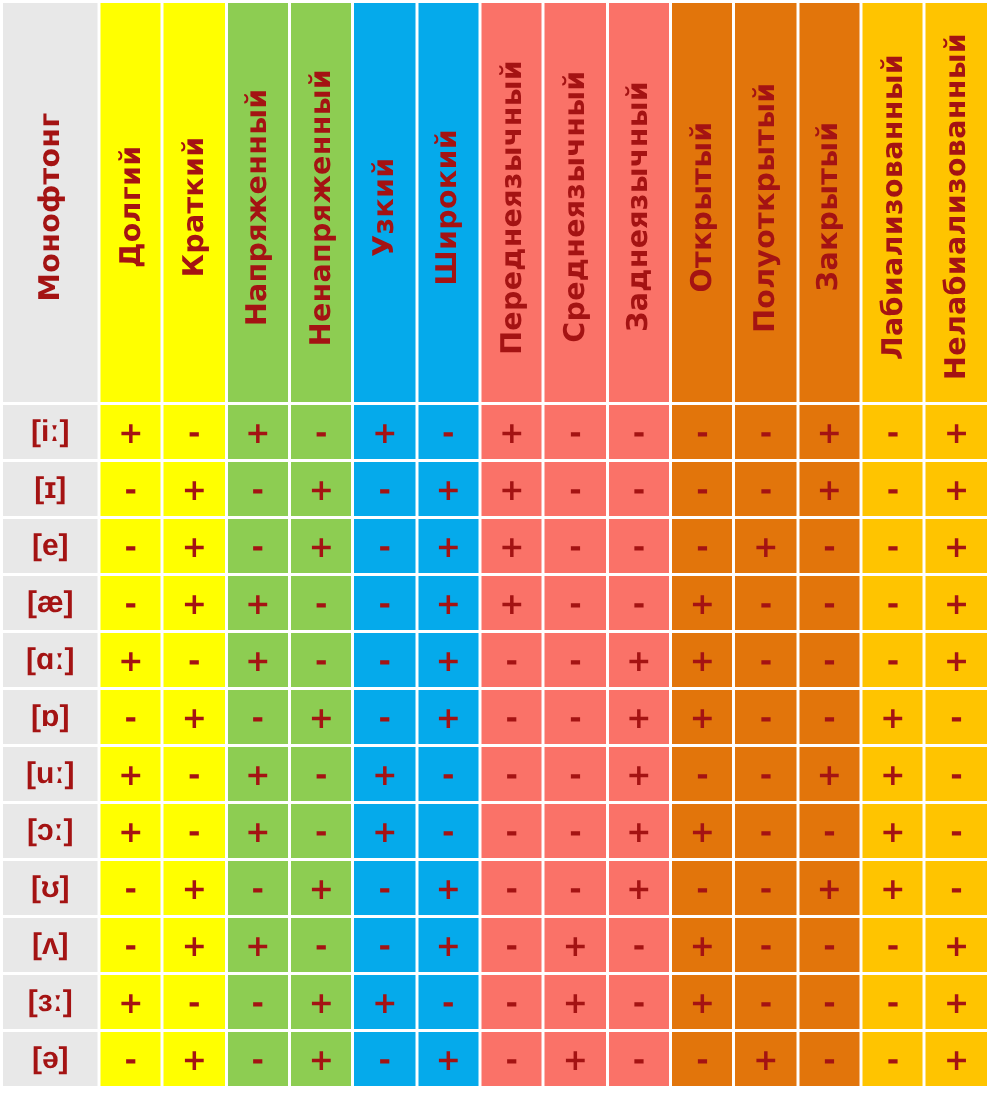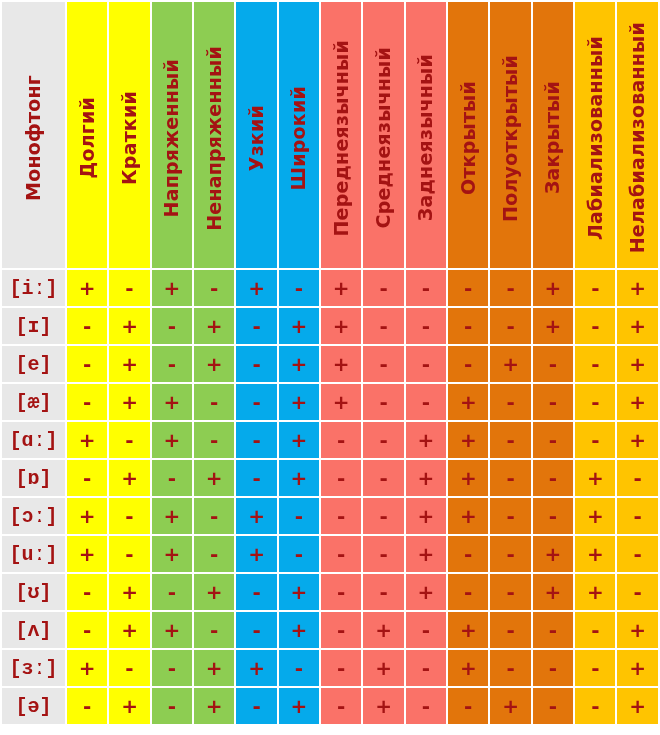--- a/index.html
+++ b/index.html
@@ -63,21 +63,21 @@
   }
 
   
   tr.data-row td {
     height: 36px;
     font-size: 20px;
   }
   td.row-label {
     width: 63px;
     font-size: 21px;
-    font-family: Liberation Mono, monospace;
+    font-family: Liberation Sans, sans-serif;
     letter-spacing: 0px;
   }
 
   
   .c-gray   { background: #e8e8e8; }
   .c-yellow { background: #ffff00; }
   .c-green  { background: #8dcd52; }
   .c-blue   { background: #05aaeb; }
   .c-red    { background: #fa7268; }
   .c-orange { background: #e2750b; }
@@ -238,50 +238,50 @@
           <td class="c-red"><span class="mark">-</span></td>
           <td class="c-red"><span class="mark">-</span></td>
           <td class="c-red"><span class="mark">+</span></td>
           <td class="c-orange"><span class="mark">+</span></td>
           <td class="c-orange"><span class="mark">-</span></td>
           <td class="c-orange"><span class="mark">-</span></td>
           <td class="c-gold"><span class="mark">+</span></td>
           <td class="c-gold"><span class="mark">-</span></td>
         </tr>
         <tr class="data-row">
+          <td class="row-label c-gray">[uː]</td>
+          <td class="c-yellow"><span class="mark">+</span></td>
+          <td class="c-yellow"><span class="mark">-</span></td>
+          <td class="c-green"><span class="mark">+</span></td>
+          <td class="c-green"><span class="mark">-</span></td>
+          <td class="c-blue"><span class="mark">+</span></td>
+          <td class="c-blue"><span class="mark">-</span></td>
+          <td class="c-red"><span class="mark">-</span></td>
+          <td class="c-red"><span class="mark">-</span></td>
+          <td class="c-red"><span class="mark">+</span></td>
+          <td class="c-orange"><span class="mark">-</span></td>
+          <td class="c-orange"><span class="mark">-</span></td>
+          <td class="c-orange"><span class="mark">+</span></td>
+          <td class="c-gold"><span class="mark">+</span></td>
+          <td class="c-gold"><span class="mark">-</span></td>
+        </tr>
+        <tr class="data-row">
           <td class="row-label c-gray">[ɔː]</td>
           <td class="c-yellow"><span class="mark">+</span></td>
           <td class="c-yellow"><span class="mark">-</span></td>
           <td class="c-green"><span class="mark">+</span></td>
           <td class="c-green"><span class="mark">-</span></td>
           <td class="c-blue"><span class="mark">+</span></td>
           <td class="c-blue"><span class="mark">-</span></td>
           <td class="c-red"><span class="mark">-</span></td>
           <td class="c-red"><span class="mark">-</span></td>
           <td class="c-red"><span class="mark">+</span></td>
           <td class="c-orange"><span class="mark">+</span></td>
           <td class="c-orange"><span class="mark">-</span></td>
           <td class="c-orange"><span class="mark">-</span></td>
-          <td class="c-gold"><span class="mark">+</span></td>
-          <td class="c-gold"><span class="mark">-</span></td>
-        </tr>
-        <tr class="data-row">
-          <td class="row-label c-gray">[uː]</td>
-          <td class="c-yellow"><span class="mark">+</span></td>
-          <td class="c-yellow"><span class="mark">-</span></td>
-          <td class="c-green"><span class="mark">+</span></td>
-          <td class="c-green"><span class="mark">-</span></td>
-          <td class="c-blue"><span class="mark">+</span></td>
-          <td class="c-blue"><span class="mark">-</span></td>
-          <td class="c-red"><span class="mark">-</span></td>
-          <td class="c-red"><span class="mark">-</span></td>
-          <td class="c-red"><span class="mark">+</span></td>
-          <td class="c-orange"><span class="mark">-</span></td>
-          <td class="c-orange"><span class="mark">-</span></td>
-          <td class="c-orange"><span class="mark">+</span></td>
           <td class="c-gold"><span class="mark">+</span></td>
           <td class="c-gold"><span class="mark">-</span></td>
         </tr>
         <tr class="data-row">
           <td class="row-label c-gray">[ʊ]</td>
           <td class="c-yellow"><span class="mark">-</span></td>
           <td class="c-yellow"><span class="mark">+</span></td>
           <td class="c-green"><span class="mark">-</span></td>
           <td class="c-green"><span class="mark">+</span></td>
           <td class="c-blue"><span class="mark">-</span></td>

